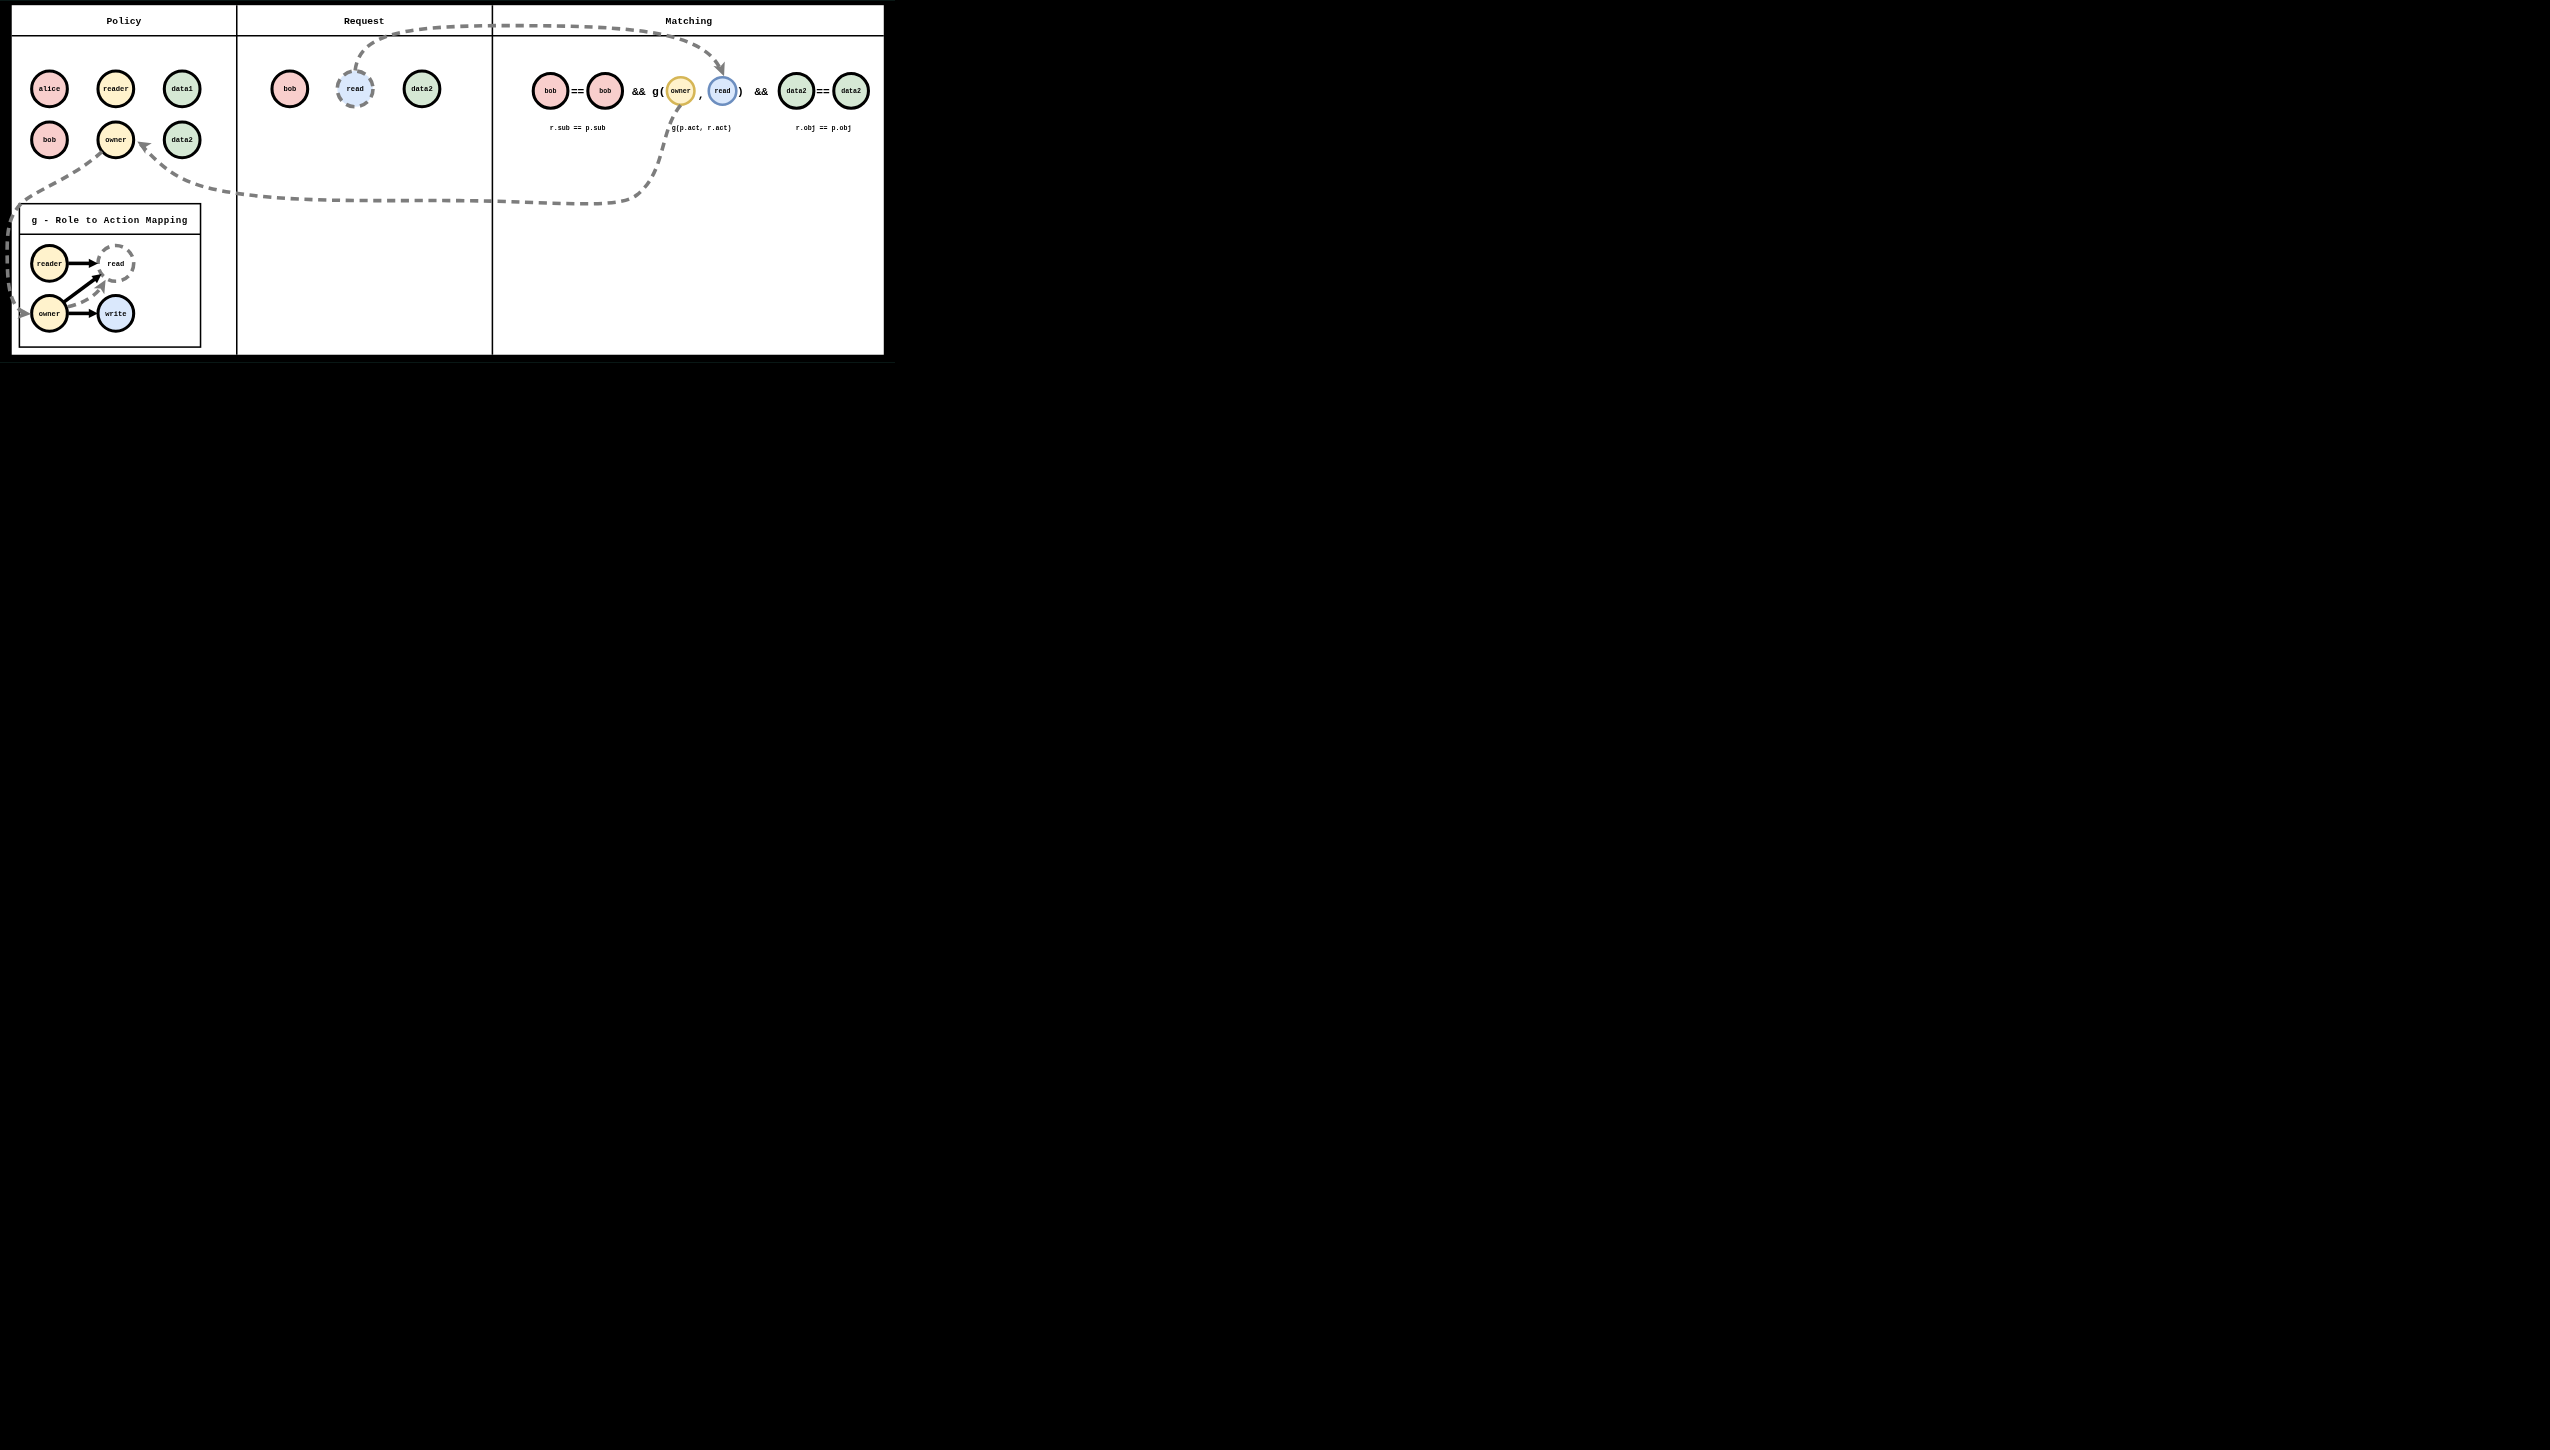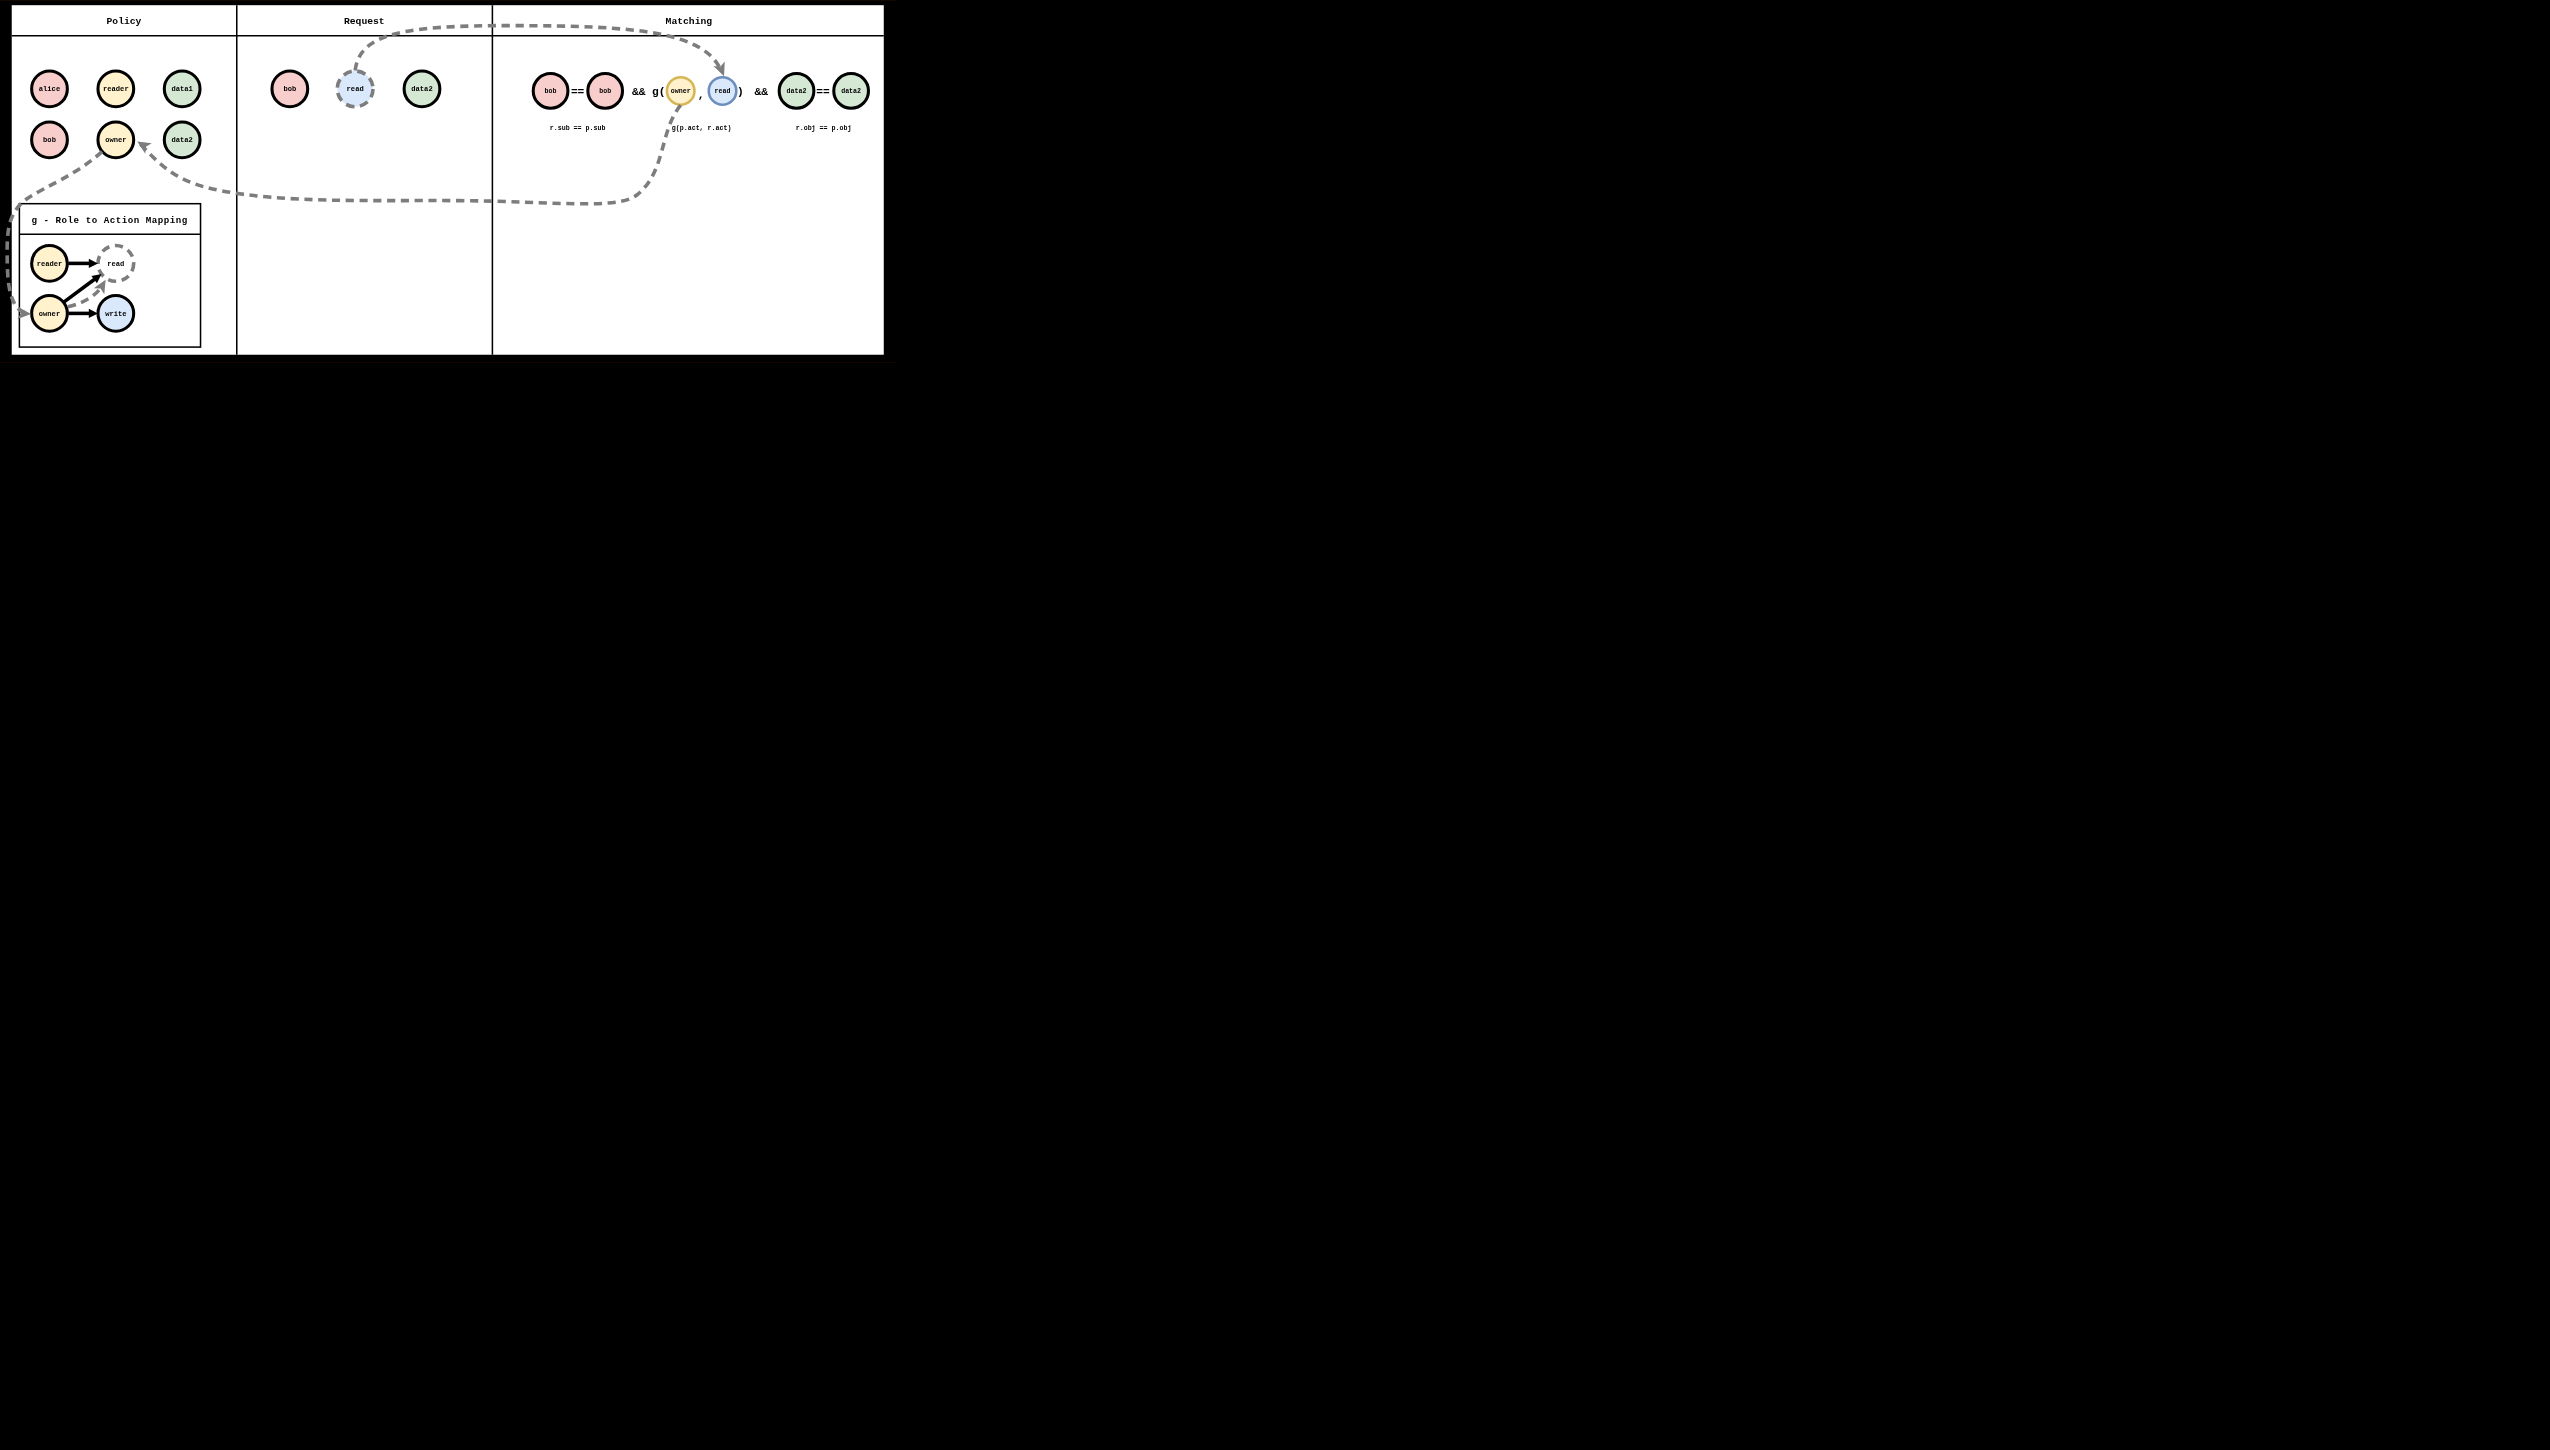--- a/index.html
+++ b/index.html
@@ -1,16 +1,16 @@
 <!DOCTYPE html>
 <html style="font-size:8.2px"><head>
 <meta charset="utf-8">
 <style>
   html, body { margin: 0; padding: 0; background: #000; }
-  .stage { position: relative; width: 895px; height: 363px; background: #c2410c; overflow: hidden; }
+  .stage { position: relative; width: 895px; height: 363px; background: #5eead4; overflow: hidden; }
   svg { display: block; }
   text {
     font-family: "Liberation Mono", "DejaVu Sans Mono", monospace;
     font-weight: bold;
     fill: #000;
     text-anchor: middle;
   }
   .hdr  { font-size: 19px; }
   .ttl  { font-size: 18px; letter-spacing: 1px; }
   .lbl  { font-size: 14px; }

